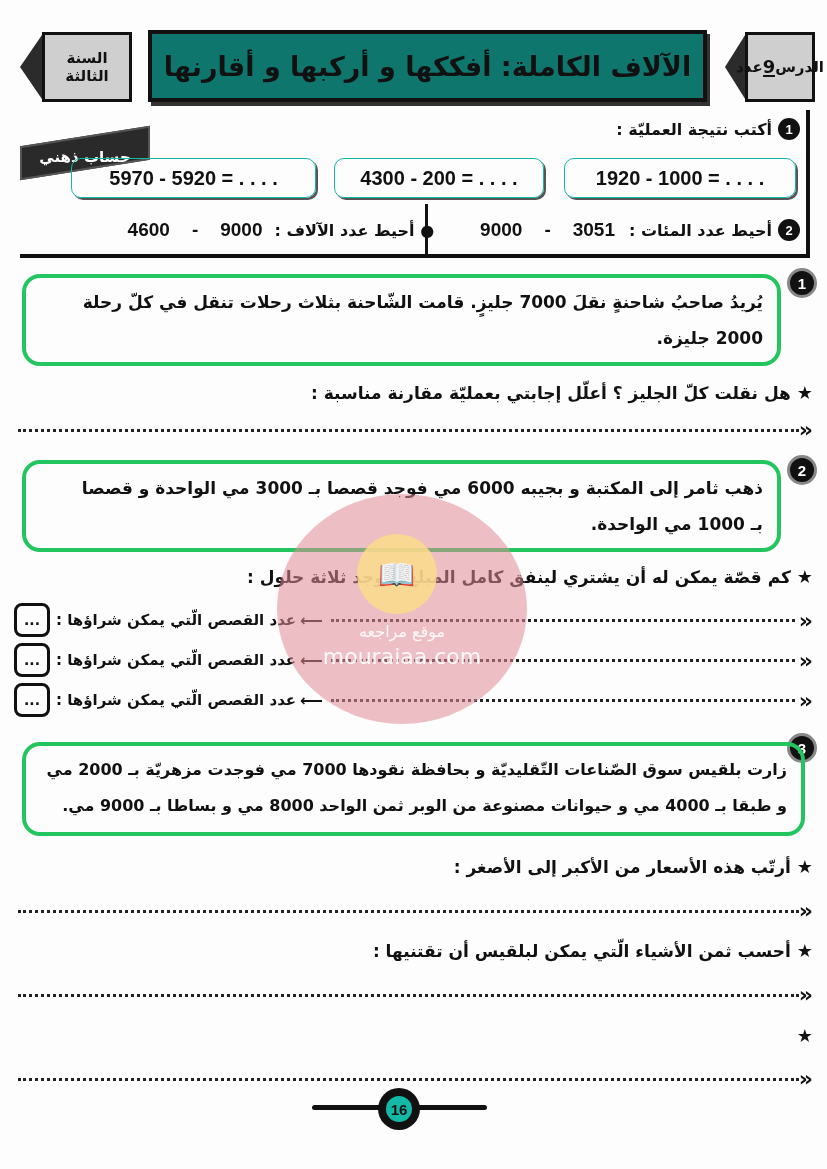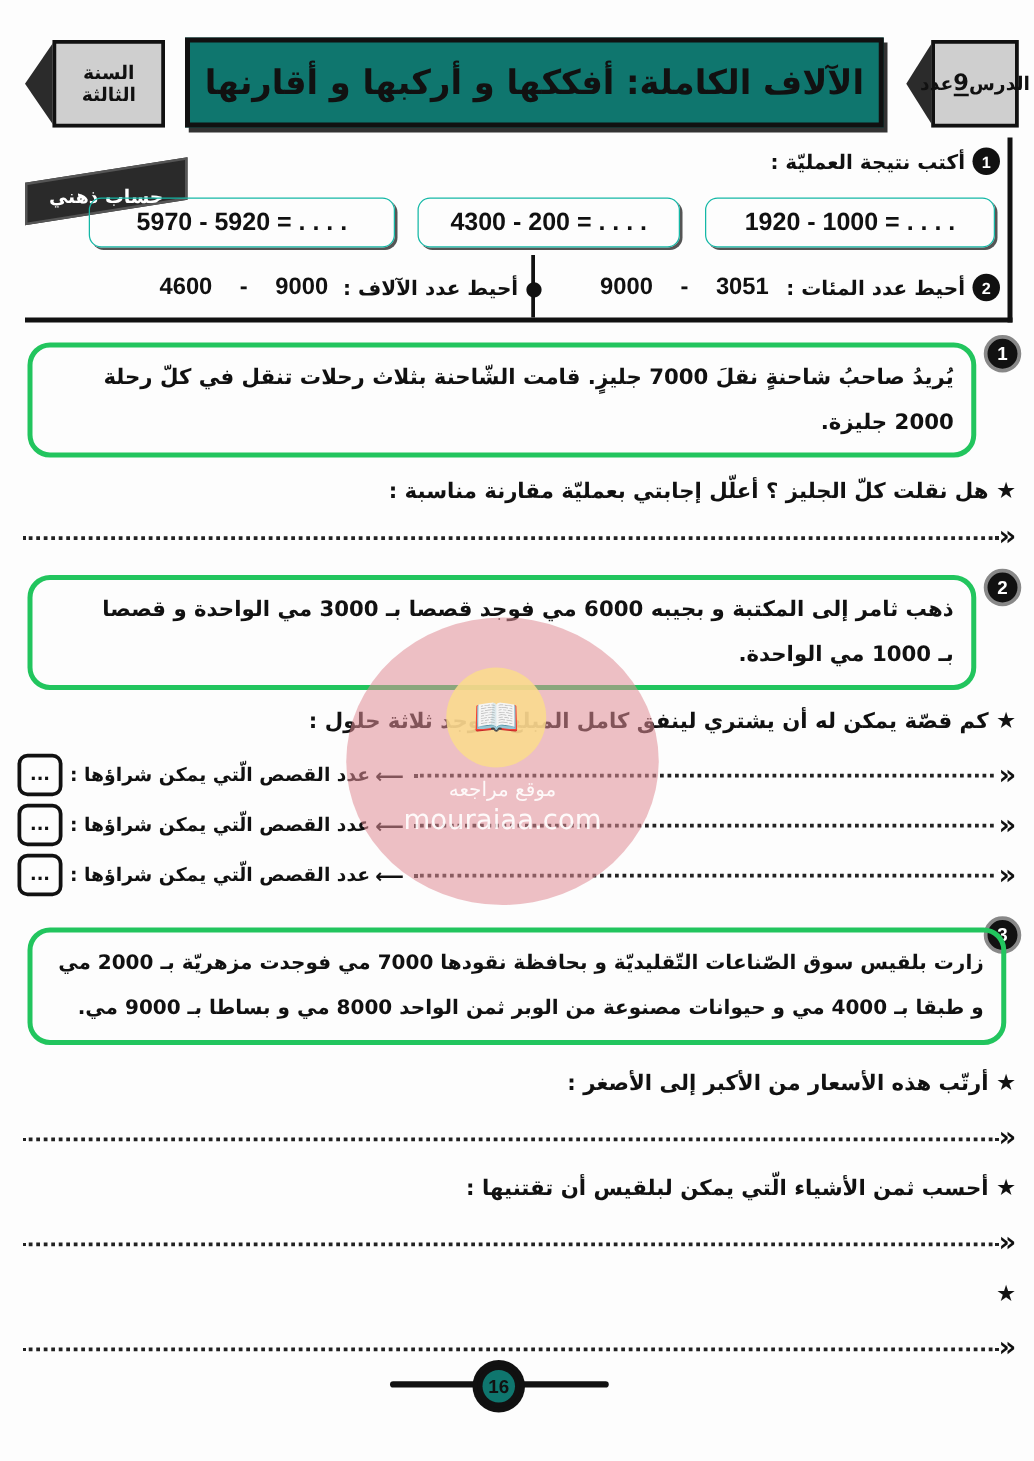--- a/index.html
+++ b/index.html
@@ -71,21 +71,21 @@
      background: rgba(250,220,140,0.85); display:flex; align-items:center; justify-content:center; font-size:30px; }
   .wm-text1 { position:absolute; left:0; right:0; top:128px; text-align:center; color:rgba(255,255,255,0.9); font-size:16px; }
   .wm-text2 { position:absolute; left:0; right:0; top:150px; text-align:center; color:rgba(255,255,255,0.9);
      font-size:22px; font-family:"DejaVu Sans", sans-serif; direction:ltr; }
 
   
   .footer { position:absolute; left:312px; top:1092px; width:175px; height:30px; }
   .footer .bar { position:absolute; left:0; right:0; top:13px; height:5px; background:#111; border-radius:3px; }
   .footer .sun { position:absolute; left:70px; top:0; width:34px; height:34px; border-radius:50%; background:#111;
      box-shadow: 0 0 0 4px #111; }
-  .footer .sun span { position:absolute; left:4px; top:4px; width:26px; height:26px; border-radius:50%; background:#0f766e;
+  .footer .sun span { position:absolute; left:4px; top:4px; width:26px; height:26px; border-radius:50%; background:#14b8a6;
      display:flex; align-items:center; justify-content:center; font-weight:bold; font-size:15px; font-family:"Liberation Sans", sans-serif; direction:ltr; }
 </style>
 </head>
 <body>
 
 <div class="hdr">
   <div class="lesson-badge">
     <div class="arrow"></div>
     <div class="box">
       <div>الدرس</div>

